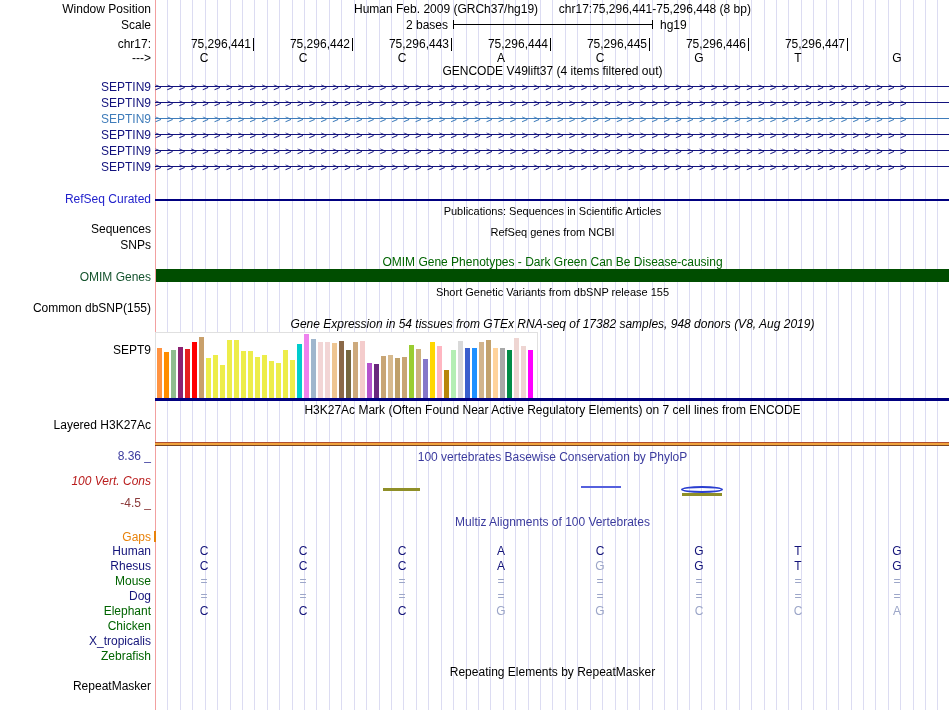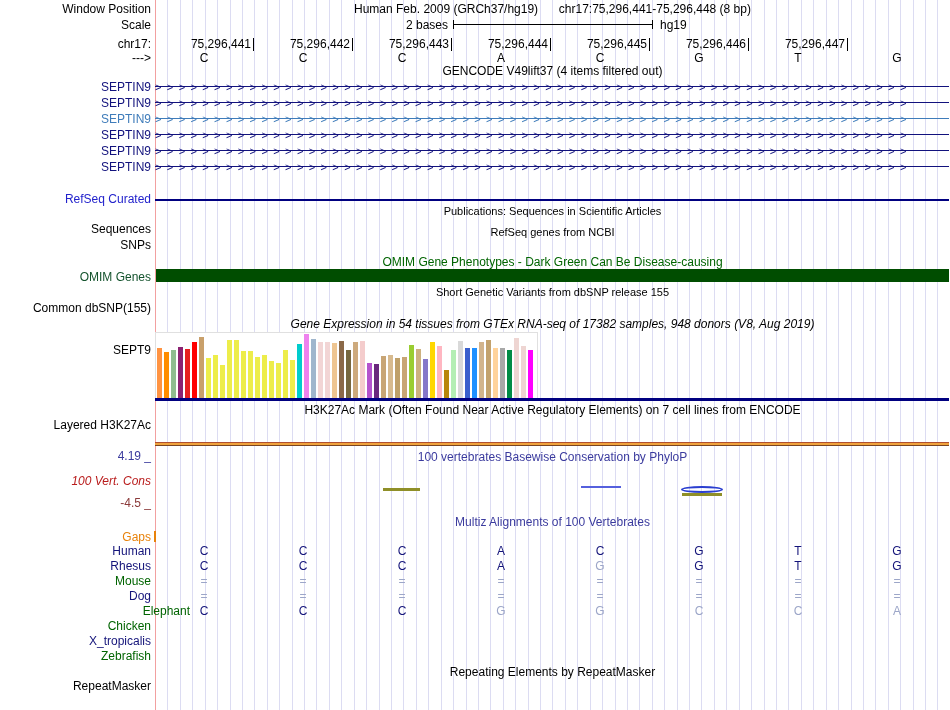--- a/index.html
+++ b/index.html
@@ -176,21 +176,21 @@
       <div class="gtex-bar" style="left: 357px; height: 60px; background: rgb(238, 213, 210);"></div>
       <div class="gtex-bar" style="left: 364px; height: 52px; background: rgb(238, 213, 210);"></div>
       <div class="gtex-bar" style="left: 371px; height: 48px; background: rgb(255, 0, 255);"></div>
     </div>
   <div class="abs" id="gtex-baseline"></div>
 
   <div class="abs center-title" style="top:403px;">H3K27Ac Mark (Often Found Near Active Regulatory Elements) on 7 cell lines from ENCODE</div>
   <div class="abs gutter-label" style="top:418px;">Layered H3K27Ac</div>
   <div class="abs" id="h3k27ac-line"></div>
 
-  <div class="abs gutter-label" style="top:449px;color:#3b3b9e;">4.19 _</div>
+  <div class="abs gutter-label" style="top:449px;color:#3b3b9e;">8.36 _</div>
   <div class="abs center-title" style="top:450px;color:#3b3b9e;">100 vertebrates Basewise Conservation by PhyloP</div>
   <div class="abs gutter-label" style="top:474px;color:#b91c1c;font-style:italic;">100 Vert. Cons</div>
   <div class="abs gutter-label" style="top:496px;color:#8b3a3a;">-4.5 _</div>
   <div class="abs" id="phylop-marks">
       <div class="phylo-mark" style="left: 383px; top: 488px; width: 37px; height: 3px; background: rgb(143, 143, 40);"></div>
       <div class="phylo-mark" style="left: 581px; top: 486px; width: 40px; height: 2px; background: rgb(85, 96, 221);"></div>
       <div class="phylo-mark lens" style="left: 681px; top: 486px; width: 42px; height: 7px; border-color: rgb(43, 63, 208);"></div>
       <div class="phylo-mark" style="left: 682px; top: 493px; width: 40px; height: 3px; background: rgb(143, 143, 40);"></div>
     </div>
 
@@ -227,21 +227,21 @@
       <div class="abs base-cell" style="left: 857px; top: 574px; color: rgb(156, 166, 200);">=</div>
       <div class="sp-label" style="top: 589px; color: rgb(20, 20, 122);">Dog</div>
       <div class="abs base-cell" style="left: 164px; top: 589px; color: rgb(156, 166, 200);">=</div>
       <div class="abs base-cell" style="left: 263px; top: 589px; color: rgb(156, 166, 200);">=</div>
       <div class="abs base-cell" style="left: 362px; top: 589px; color: rgb(156, 166, 200);">=</div>
       <div class="abs base-cell" style="left: 461px; top: 589px; color: rgb(156, 166, 200);">=</div>
       <div class="abs base-cell" style="left: 560px; top: 589px; color: rgb(156, 166, 200);">=</div>
       <div class="abs base-cell" style="left: 659px; top: 589px; color: rgb(156, 166, 200);">=</div>
       <div class="abs base-cell" style="left: 758px; top: 589px; color: rgb(156, 166, 200);">=</div>
       <div class="abs base-cell" style="left: 857px; top: 589px; color: rgb(156, 166, 200);">=</div>
-      <div class="sp-label" style="top: 604px; color: rgb(0, 100, 0); margin-left: 39px;">Elephant</div>
+      <div class="sp-label" style="top: 604px; color: rgb(0, 100, 0);">Elephant</div>
       <div class="abs base-cell" style="left: 164px; top: 604px; color: rgb(20, 20, 122);">C</div>
       <div class="abs base-cell" style="left: 263px; top: 604px; color: rgb(20, 20, 122);">C</div>
       <div class="abs base-cell" style="left: 362px; top: 604px; color: rgb(20, 20, 122);">C</div>
       <div class="abs base-cell" style="left: 461px; top: 604px; color: rgb(156, 166, 200);">G</div>
       <div class="abs base-cell" style="left: 560px; top: 604px; color: rgb(156, 166, 200);">G</div>
       <div class="abs base-cell" style="left: 659px; top: 604px; color: rgb(156, 166, 200);">C</div>
       <div class="abs base-cell" style="left: 758px; top: 604px; color: rgb(156, 166, 200);">C</div>
       <div class="abs base-cell" style="left: 857px; top: 604px; color: rgb(156, 166, 200);">A</div>
       <div class="sp-label" style="top: 619px; color: rgb(0, 100, 0);">Chicken</div>
       <div class="sp-label" style="top: 634px; color: rgb(20, 20, 122);">X_tropicalis</div>

